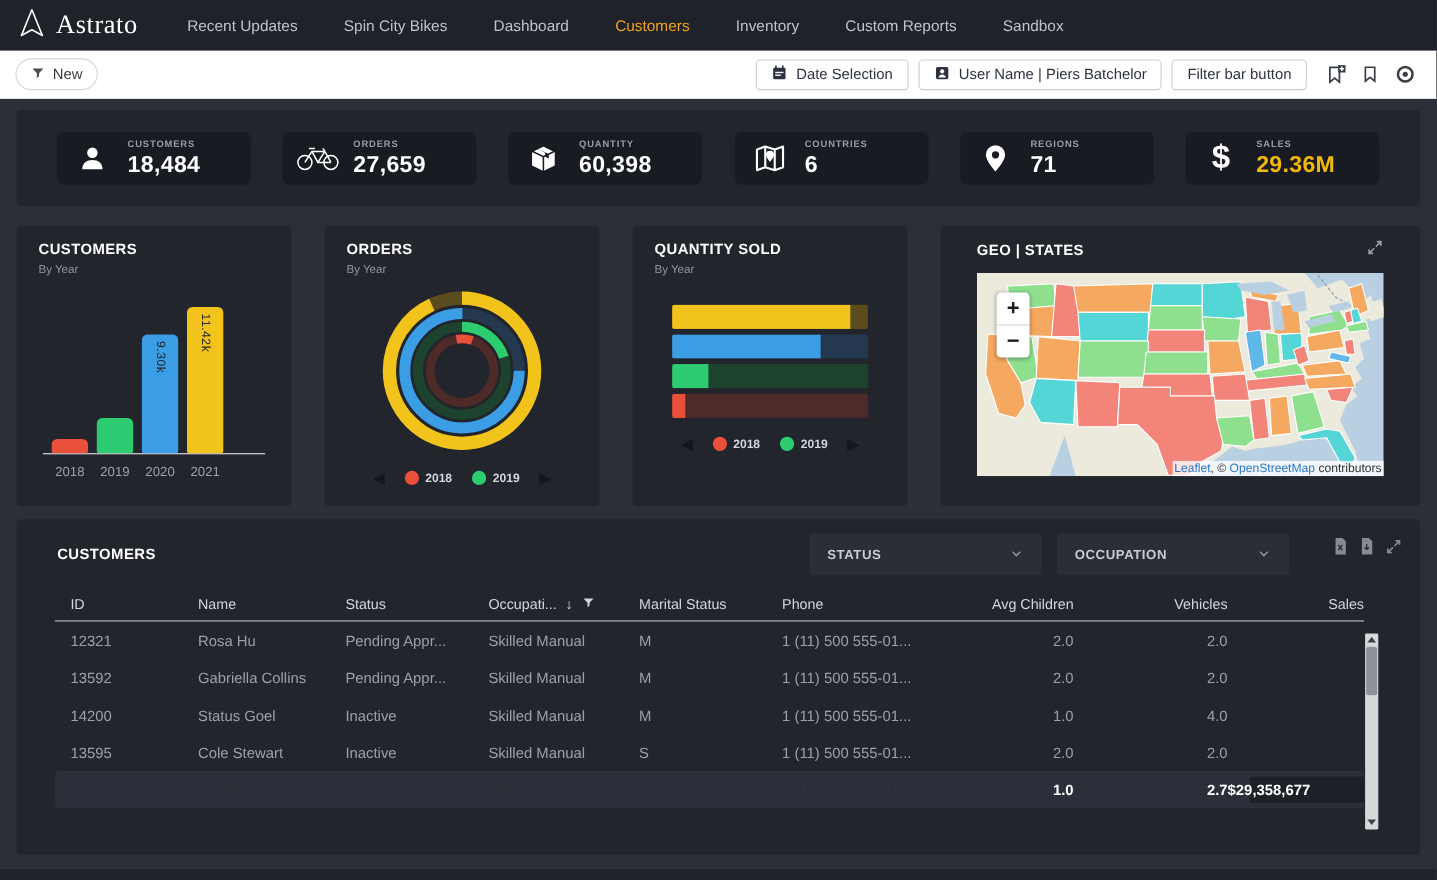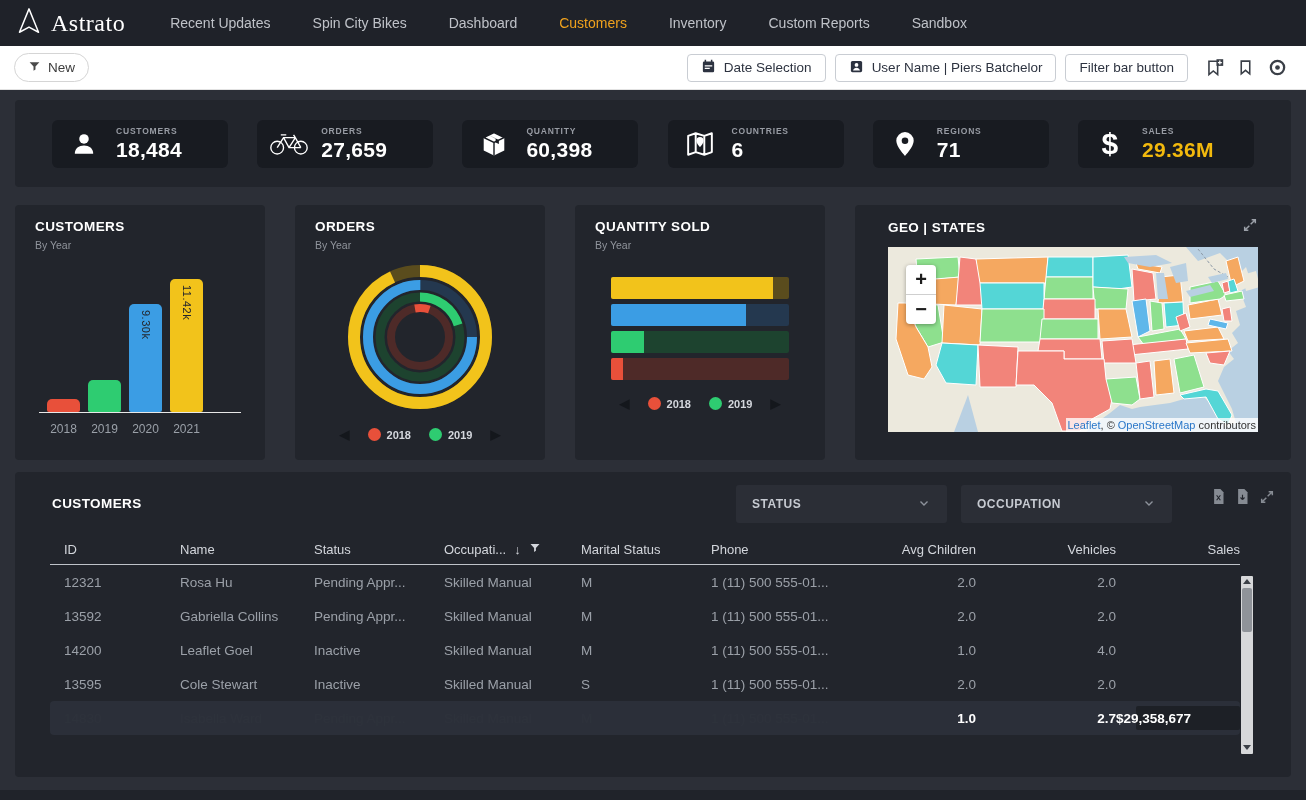--- a/index.html
+++ b/index.html
@@ -497,21 +497,21 @@
     <div class="cell num">2.0</div>
     <div class="cell">
       <span class="sbar">
         <span class="sfill" style="width:64%"></span>
         
       </span>
     </div>
           </div>
           <div class="trow grid-cols">
     <div class="cell first">14200</div>
-    <div class="cell">Leaflet Goel</div>
+    <div class="cell">Status Goel</div>
     <div class="cell">Inactive</div>
     <div class="cell">Skilled Manual</div>
     <div class="cell">M</div>
     <div class="cell">1 (11) 500 555-01...</div>
     <div class="cell num">1.0</div>
     <div class="cell num">4.0</div>
     <div class="cell">
       <span class="sbar">
         <span class="sfill" style="width:62%"></span>
         

